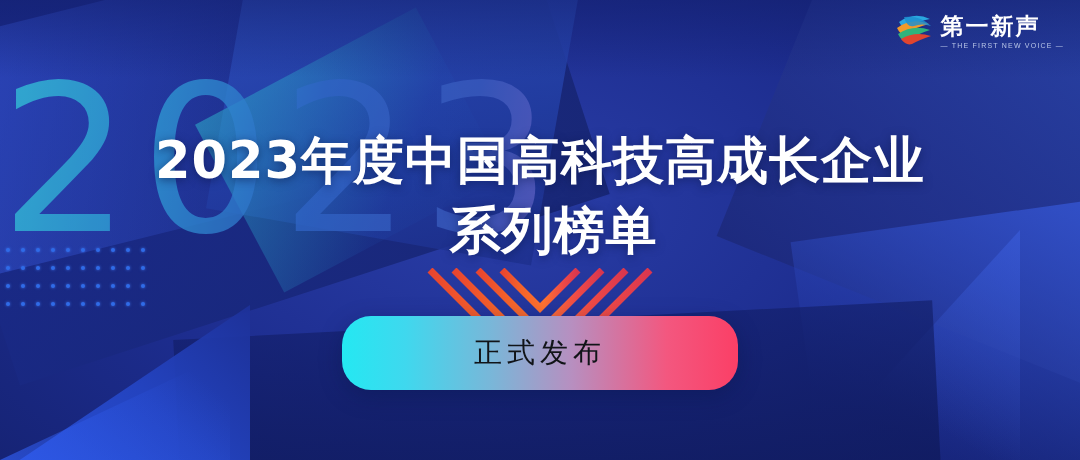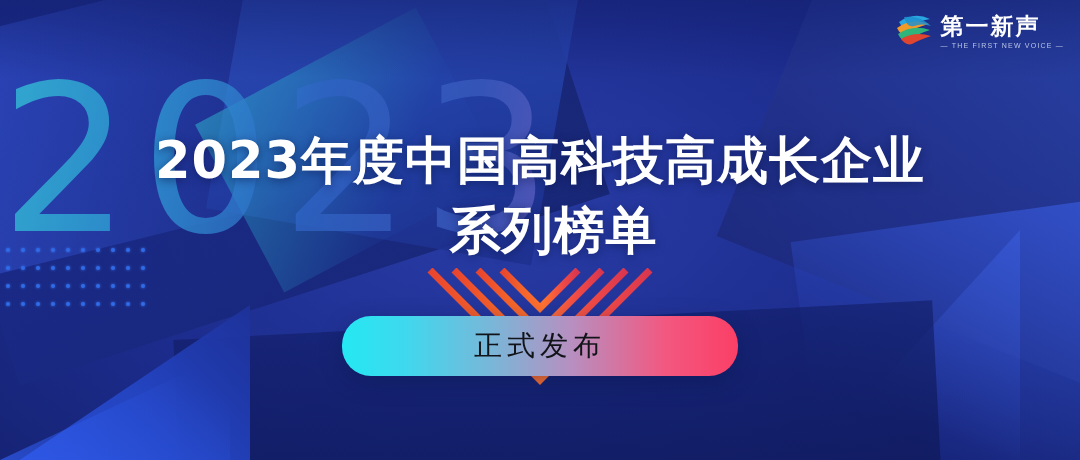--- a/index.html
+++ b/index.html
@@ -162,21 +162,21 @@
   }
   .title-line-2 { margin-top: 14px; margin-left: 27px; }
 
   
   .pill {
     position: absolute;
     left: 50%;
     transform: translateX(-50%);
     top: 316px;
     width: 396px;
-    height: 60px;
+    height: 74px;
     border-radius: 29px;
     background: linear-gradient(90deg,
         #24e8f2 0%,
         #3fd8ee 16%,
         #7ab6d8 38%,
         #b78fc0 58%,
         #f3577f 82%,
         #fb3f66 100%);
     display: flex;
     align-items: center;

